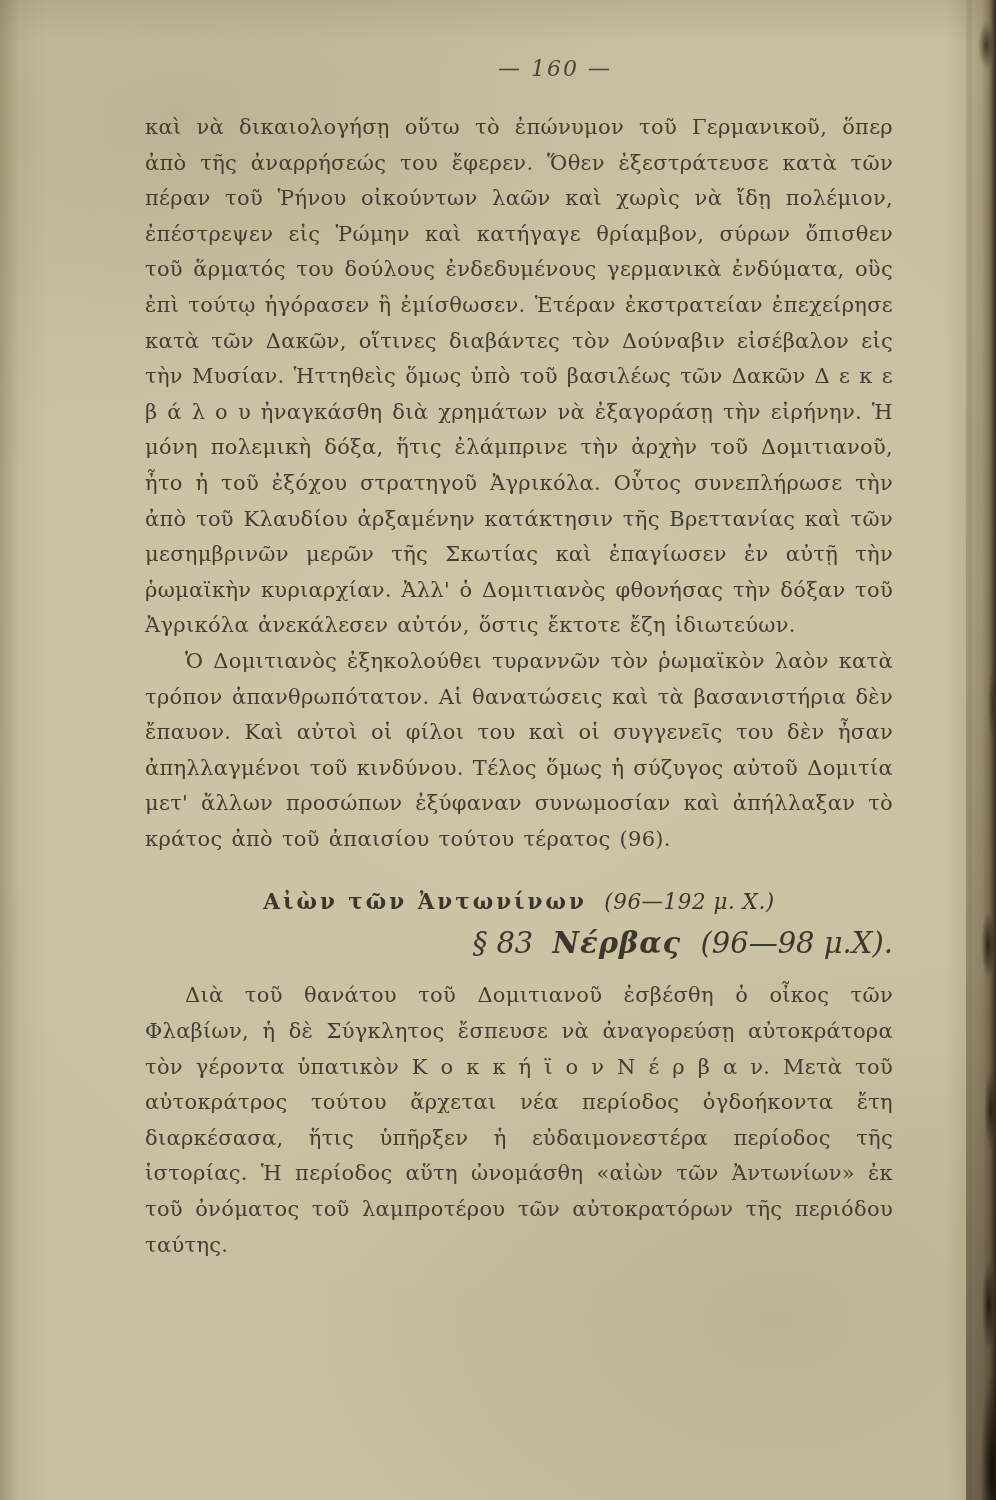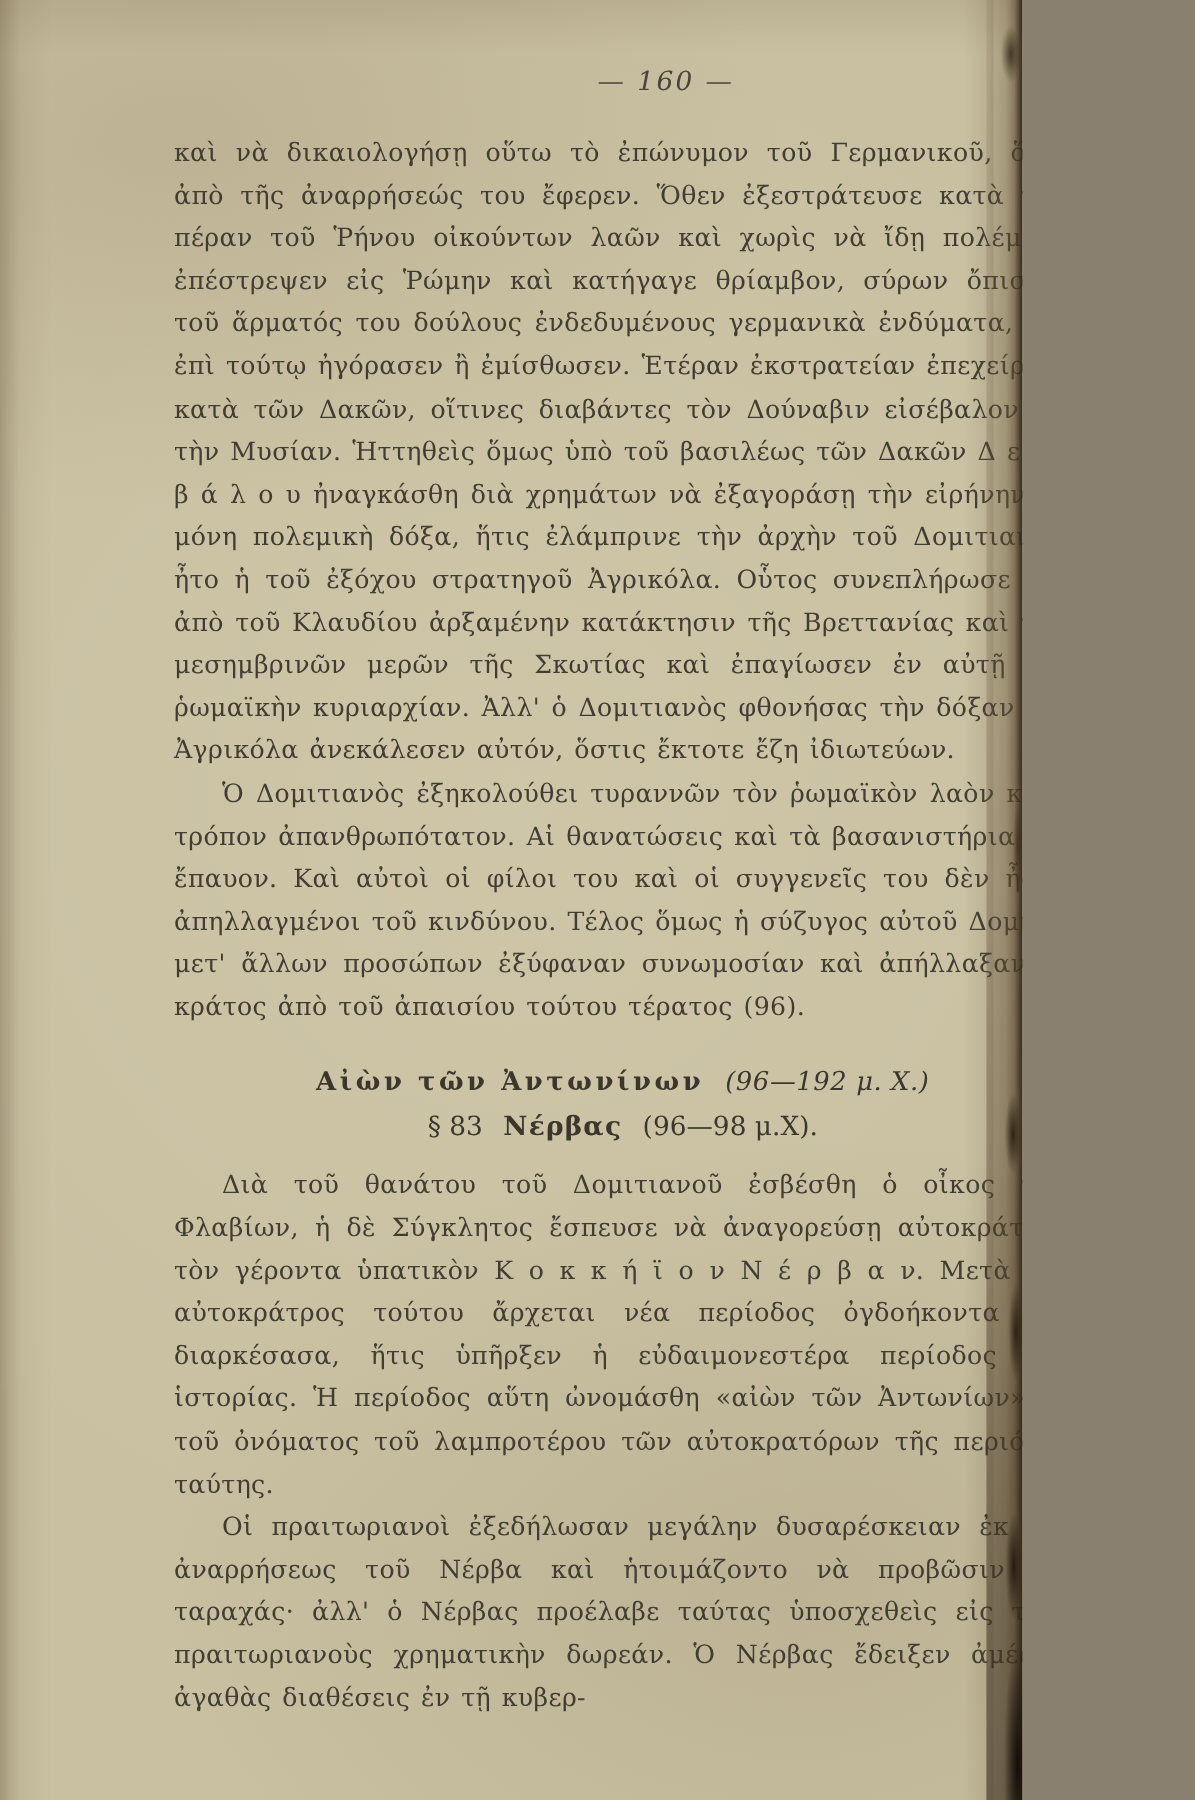--- a/index.html
+++ b/index.html
@@ -6,21 +6,21 @@
     margin: 0;
     padding: 0;
     width: 996px;
     height: 1500px;
     overflow: hidden;
     background: #8a8070;
   }
 
   .page {
     position: relative;
-    width: 852px;
+    width: 996px;
     height: 1500px;
     overflow: hidden;
     background:
       radial-gradient(ellipse 700px 420px at 18% 8%, rgba(125,108,72,0.16), transparent 72%),
       radial-gradient(ellipse 760px 520px at 78% 88%, rgba(112,96,62,0.14), transparent 72%),
       radial-gradient(ellipse 900px 900px at 50% 45%, rgba(255,248,220,0.10), transparent 75%),
       linear-gradient(90deg, rgba(95,78,50,0.35) 0%, rgba(95,78,50,0.08) 2%, rgba(95,78,50,0) 5%),
       linear-gradient(180deg, rgba(95,78,50,0.14) 0%, rgba(95,78,50,0) 3%),
       #c9c0a2;
     font-family: "DejaVu Serif", "Liberation Serif", serif;
@@ -71,23 +71,24 @@
   }
   .heading .heading-dates {
     font-style: italic;
     font-weight: normal;
     letter-spacing: 0.5px;
     margin-left: 10px;
   }
 
   .subheading {
     margin: 12px 0 18px 0;
-    text-align: center;
-    font-size: 22px;
+    text-align: right;
+    font-size: 29px;
     font-weight: normal;
+    font-style: italic;
     color: #3b372c;
   }
   .subheading .sub-section { margin-right: 10px; }
   .subheading .sub-name {
     font-weight: bold;
     letter-spacing: 1px;
     margin-right: 10px;
   }
 
   
@@ -139,20 +140,19 @@
     </h2>
 
     <h3 class="subheading">
       <span class="sub-section">§ 83</span>
       <span class="sub-name">Νέρβας</span>
       <span class="sub-dates">(96—98 μ.Χ).</span>
     </h3>
 
     <p class="para indent">Διὰ τοῦ θανάτου τοῦ Δομιτιανοῦ ἐσβέσθη ὁ οἶκος τῶν Φλαβίων, ἡ δὲ Σύγκλητος ἔσπευσε νὰ ἀναγορεύσῃ αὐτοκράτορα τὸν γέροντα ὑπατικὸν Κ ο κ κ ή ϊ ο ν  Ν έ ρ β α ν. Μετὰ τοῦ αὐτοκράτρος τούτου ἄρχεται νέα περίοδος ὀγδοήκοντα ἔτη διαρκέσασα, ἥτις ὑπῆρξεν ἡ εὐδαιμονεστέρα περίοδος τῆς ἱστορίας. Ἡ περίοδος αὕτη ὠνομάσθη «αἰὼν τῶν Ἀντωνίων» ἐκ τοῦ ὀνόματος τοῦ λαμπροτέρου τῶν αὐτοκρατόρων τῆς περιόδου ταύτης.</p>
 
-    <p class="para indent">Οἱ πραιτωριανοὶ ἐξεδήλωσαν μεγάλην δυσαρέσκειαν ἐκ τῆς ἀναρρήσεως τοῦ Νέρβα καὶ ἡτοιμάζοντο νὰ προβῶσιν εἰς ταραχάς· ἀλλ' ὁ Νέρβας προέλαβε ταύτας ὑποσχεθεὶς εἰς τοὺς πραιτωριανοὺς χρηματικὴν δωρεάν. Ὁ Νέρβας ἔδειξεν ἀμέσως ἀγαθὰς διαθέσεις ἐν τῇ κυβερ-</p>
 
   </div>
 
   <div class="edge-soft"></div>
   <div class="page-edge"></div>
 
 </div>
 
 </body></html>

